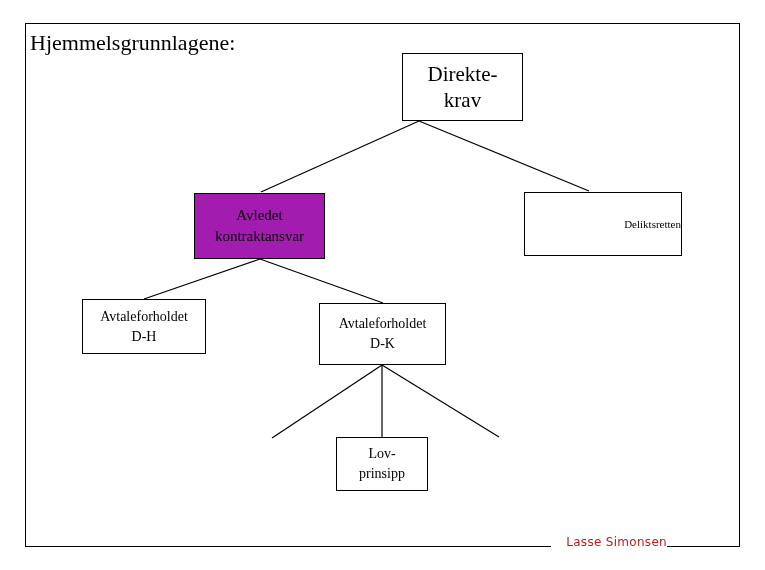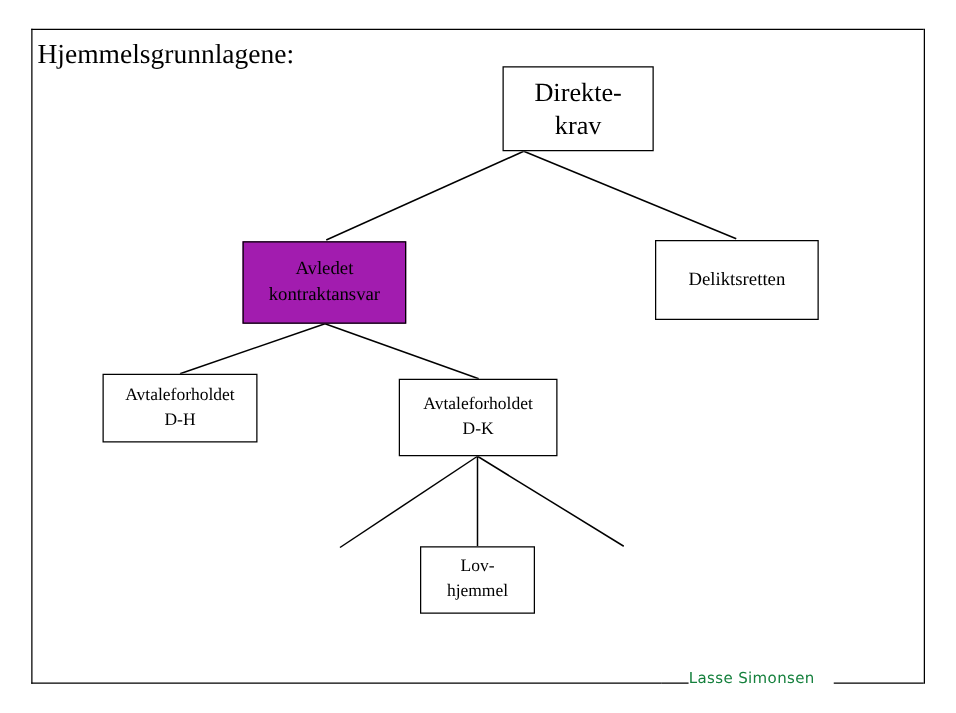--- a/index.html
+++ b/index.html
@@ -69,26 +69,26 @@
     top: 546px;
     width: 73px;
     height: 0;
     border-top: 1.5px solid #000;
   }
   .footer-label {
     position: absolute;
     left: 551px;
     top: 535px;
     width: 116px;
-    text-align: left;
+    text-align: right;
     font-family: "DejaVu Sans", "Liberation Sans", sans-serif;
     font-size: 12px;
     line-height: 14px;
     letter-spacing: 0.3px;
-    color: #15803d;
+    color: #b91c1c;
     background: #ffffff;
   }
 
   
   .slide-title {
     position: absolute;
     left: 30px;
     top: 30px;
     font-size: 22px;
     line-height: 26px;
@@ -121,22 +121,22 @@
   .node-root {
     left: 359px; top: 53px; width: 121px; height: 68px;
     font-size: 21px; line-height: 26px; margin-left: 43px;
   }
   .node-avledet {
     left: 194px; top: 193px; width: 131px; height: 66px;
     background: #a21caf;
     font-size: 15px; line-height: 21px;
   }
   .node-delikt {
-    left: 524px; top: 192px; width: 131px; height: 64px;
-    font-size: 15px; line-height: 20px;
+    left: 524px; top: 192px; width: 158px; height: 64px;
+    font-size: 11px; line-height: 20px; text-align: right;
   }
   .node-dh {
     left: 82px; top: 299px; width: 124px; height: 55px;
     font-size: 14px; line-height: 20px;
   }
   .node-dk {
     left: 319px; top: 303px; width: 127px; height: 62px;
     font-size: 14px; line-height: 20px;
   }
   .node-cesjon {
@@ -199,19 +199,19 @@
   </div>
 
   <div class="node node-dk">
     <span class="node-label">Avtaleforholdet
 D-K</span>
   </div>
 
 
   <div class="node node-lov">
     <span class="node-label">Lov-
-hjemmel</span>
+prinsipp</span>
   </div>
 
 
   <div class="footer-label">Lasse Simonsen</div>
 
 </div>
 
 </body></html>

